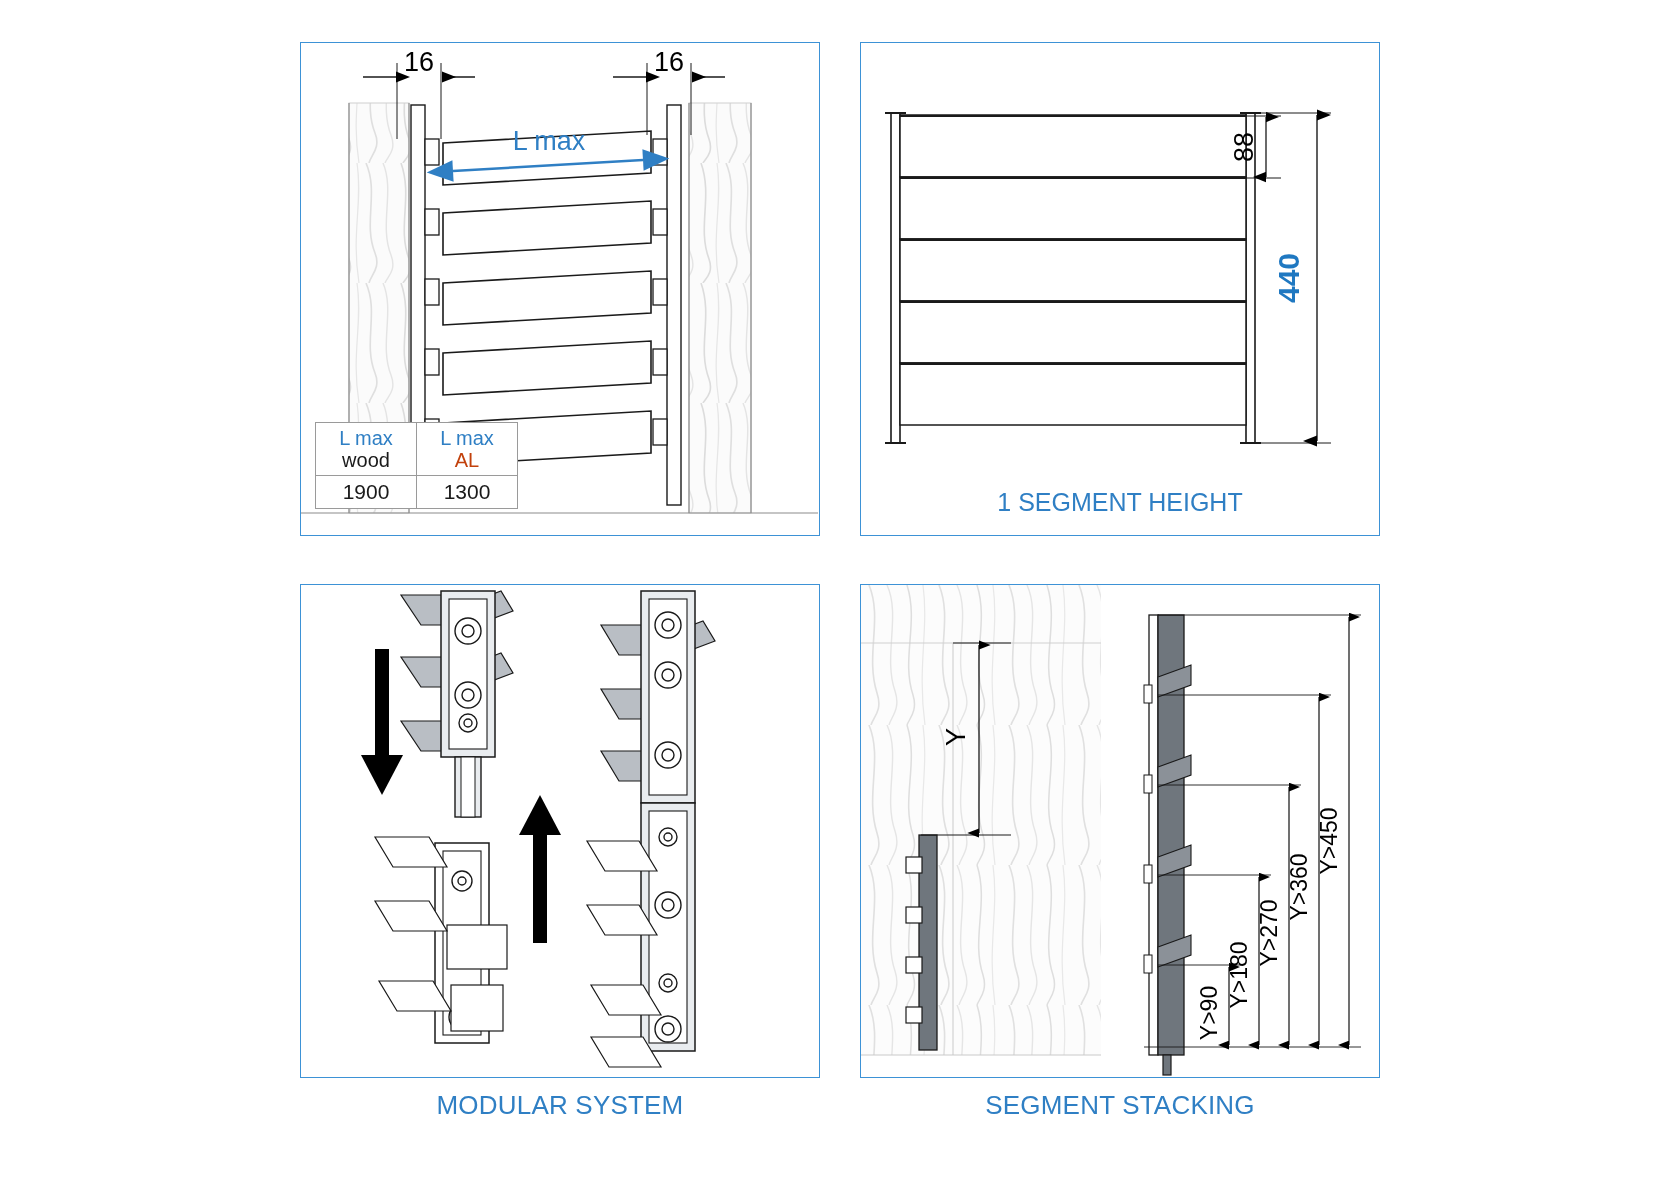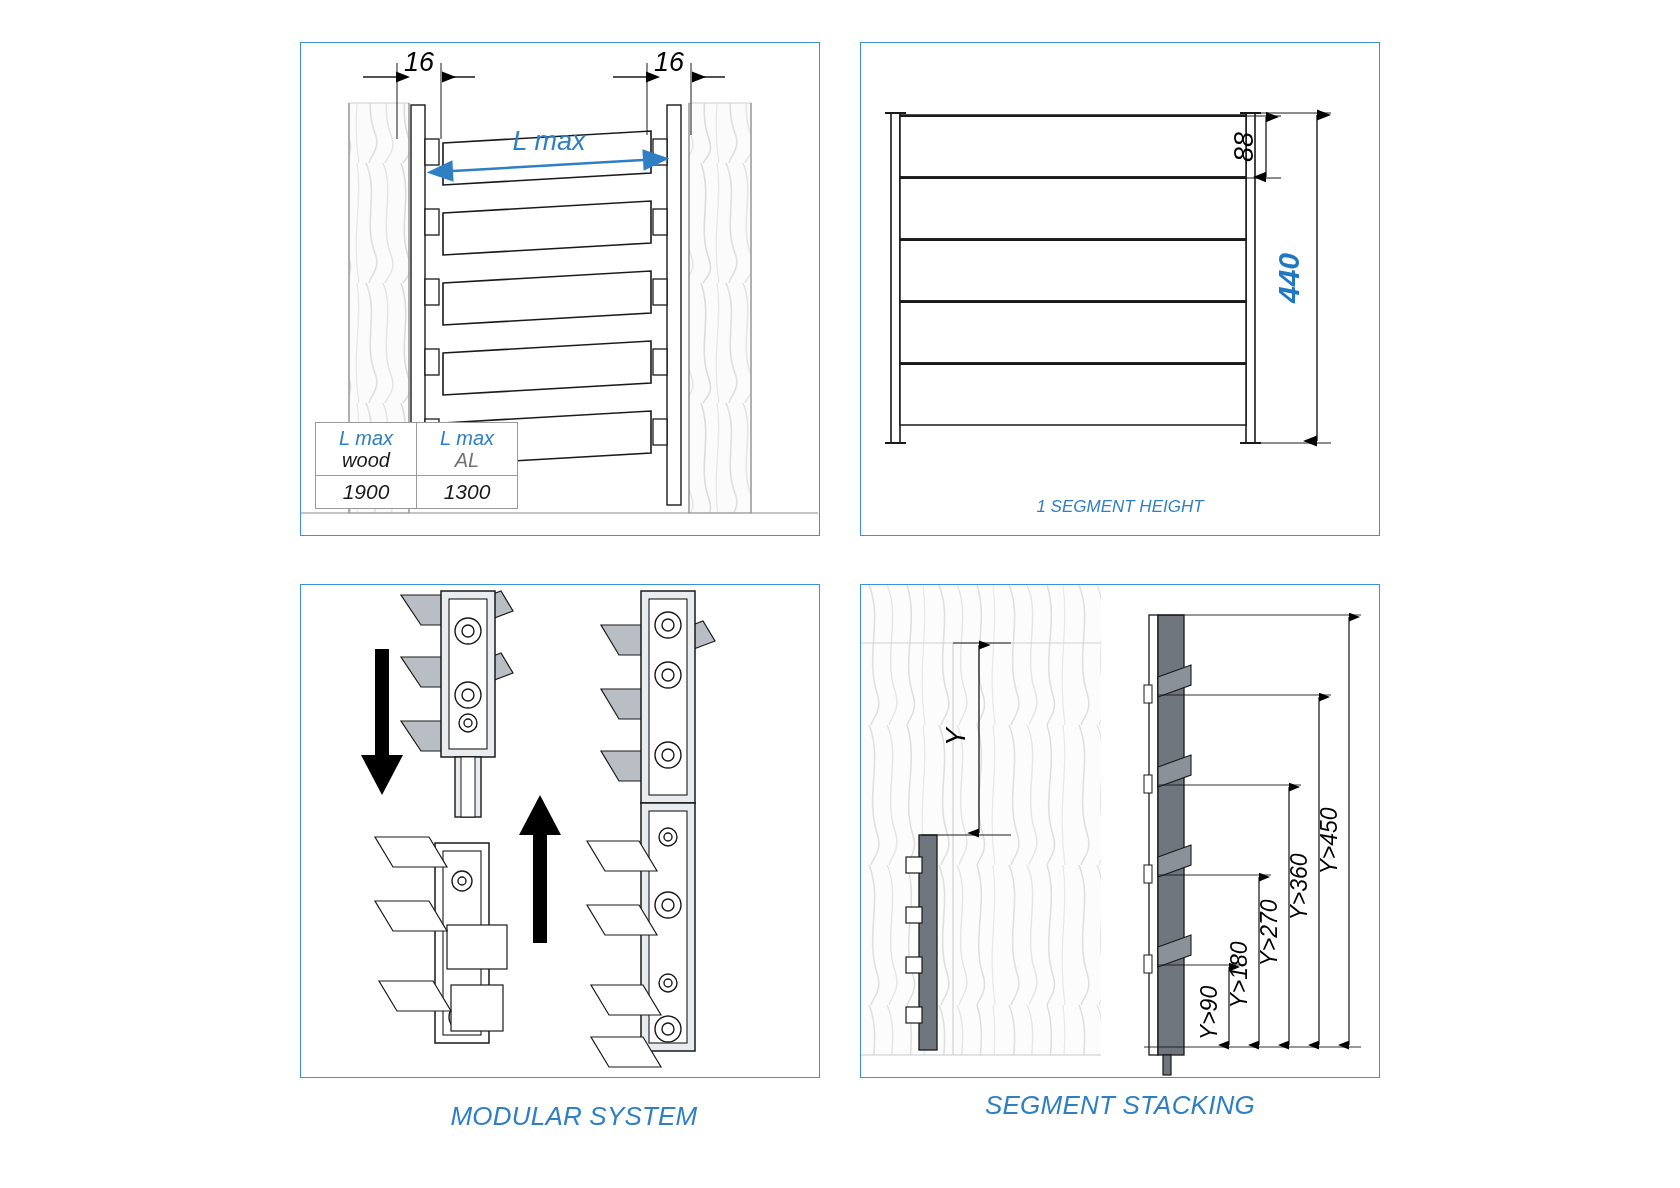--- a/index.html
+++ b/index.html
@@ -13,21 +13,20 @@
     font-family: "Liberation Sans", sans-serif;
     color: #000;
     position: relative;
     overflow: hidden;
   }
   .sheet {
     position: absolute;
     left: 0; top: 0;
     width: 1532px;
     height: 1188px;
-    font-style: italic;
   }
   .panel {
     position: absolute;
     border: 1.5px solid #3d92d6;
     background: #ffffff;
     box-sizing: border-box;
   }
   
   #panel-lmax      { left: 300px;  top: 42px;  width: 520px; height: 494px; }
   #panel-segheight { left: 860px;  top: 42px;  width: 520px; height: 494px; }
@@ -36,27 +35,27 @@
 
   .caption {
     position: absolute;
     color: #2f7fc4;
     font-size: 26px;
     text-align: center;
     width: 520px;
     line-height: 1.18;
     letter-spacing: .2px;
   }
-  #cap-modular { left: 314px; top: 1090px; margin-top: 11px; }
+  #cap-modular { left: 300px; top: 1090px; }
   #cap-cutting { left: 860px; top: 1090px; }
 
   .inner-caption {
     position: absolute;
     color: #2f7fc4;
-    font-size: 17px;
+    font-size: 25px;
     width: 100%;
     text-align: center;
     bottom: 18px;
     left: 0;
   }
 
   svg { display: block; }
 
   .dimtxt {
     font-family: "Liberation Sans", sans-serif;
@@ -80,21 +79,21 @@
     border: 1px solid #9a9a9a;
     width: 92px;
     height: 28px;
     text-align: center;
     padding: 2px 4px;
     background: #fff;
   }
   .lmax-table td.hdr { height: 48px; line-height: 1.12; }
   .c-blue { color: #2f7fc4; }
   .c-black { color: #1a1a1a; text-align: right; }
-  .c-grey { color: #737373; }
+  .c-grey { color: #c2410c; }
   .val { color: #1a1a1a; font-size: 21px; }
 </style>
 </head>
 <body>
 
 <div class="sheet">
 
   <div class="panel" id="panel-lmax">
     <svg width="517" height="491" viewBox="0 0 517 491">
       <defs>

